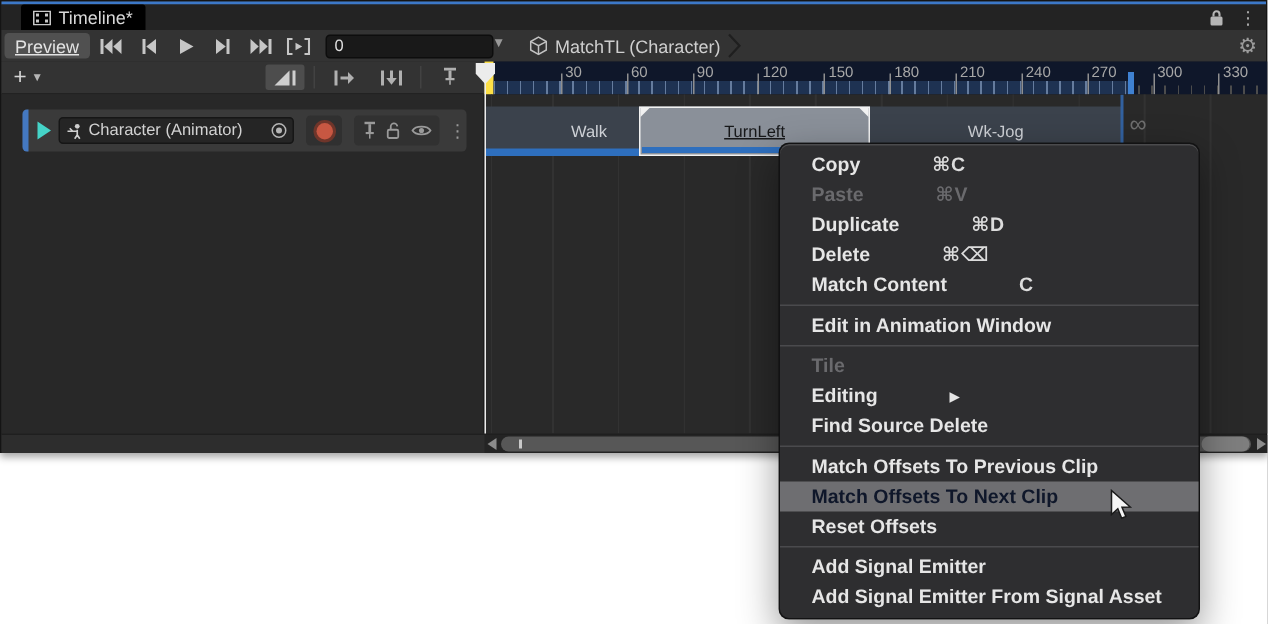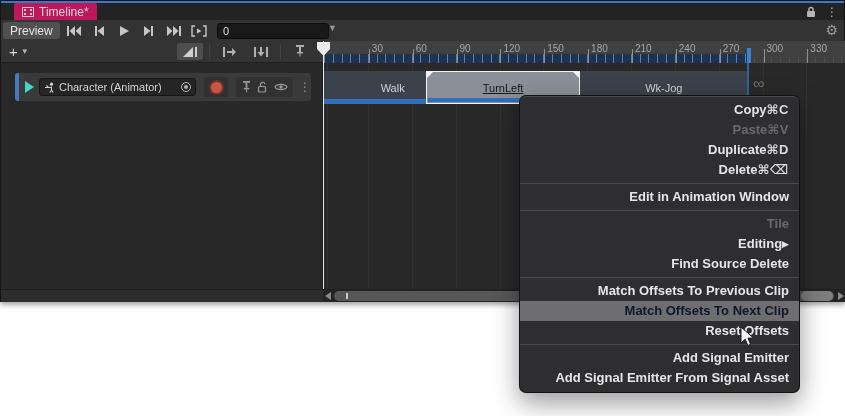--- a/index.html
+++ b/index.html
@@ -6,52 +6,52 @@
     font-family:"Liberation Sans","DejaVu Sans",sans-serif;-webkit-font-smoothing:antialiased;}
   #stage{position:relative;width:845px;height:416px;background:#fff;overflow:hidden;}
 
   
   #tl-window{position:absolute;left:0;top:0;width:845px;height:302px;background:#282828;
     border:1px solid #141414;box-sizing:border-box;box-shadow:0 3px 5px rgba(0,0,0,.35);}
   #focus-line{position:absolute;left:0;top:0;width:100%;height:2px;background:#3c78c8;}
 
   
   #titlebar{position:absolute;left:0;top:2px;width:100%;height:17px;background:#232323;}
-  #tab{position:absolute;left:13px;top:0;height:17px;padding:0 8px;background:#be185d;
+  #tab{position:absolute;left:13px;top:0;height:17px;padding:0 8px;background:#000000;
     display:flex;align-items:center;gap:5px;color:#d8d8d8;font-size:12px;border-radius:2px 2px 0 0;}
   .tbar-icons{position:absolute;right:6px;top:0;height:17px;display:flex;align-items:center;gap:10px;}
   .gicon{display:inline-flex;align-items:center;justify-content:center;}
   .vdots{color:#b0b0b0;font-size:12px;line-height:1;}
 
   
   #toolbar1{position:absolute;left:0;top:19px;width:100%;height:21px;background:#333333;}
   #preview-btn{position:absolute;left:2px;top:2px;height:17px;padding:0 7px;background:#505050;
-    border-radius:3px;color:#e3e3e3;font-size:12px;display:flex;align-items:center;}
+    border-radius:3px;color:#e3e3e3;font-size:12px;display:flex;align-items:center;text-decoration:underline;}
   .transport{position:absolute;left:60px;top:2px;height:17px;display:flex;}
   .tbtn{width:25px;height:17px;display:flex;align-items:center;justify-content:center;}
   #frame-field{position:absolute;left:216px;top:3px;width:100px;height:14px;background:#191919;
     border:1px solid #0d0d0d;border-radius:3px;color:#dcdcdc;font-size:11px;line-height:14px;padding:0 5px;}
   #frame-caret{position:absolute;left:327px;top:3px;color:#999;font-size:9px;}
   #breadcrumb{position:absolute;left:352px;top:0;height:21px;display:flex;align-items:center;gap:5px;
     color:#cfcfcf;font-size:12px;}
   #gear{position:absolute;right:6px;top:1px;color:#9c9c9c;font-size:14px;line-height:19px;}
 
   
   #toolbar2-left{position:absolute;left:0;top:40px;width:322px;height:22px;background:#333333;
     border-bottom:1px solid #222;box-sizing:border-box;}
   #add-btn{position:absolute;left:8px;top:2px;display:flex;align-items:center;gap:3px;color:#d5d5d5;}
   #add-btn .plus{font-size:15px;line-height:17px;}
   #add-btn .caret{font-size:8px;color:#b5b5b5;}
   #mode-icons{position:absolute;right:10px;top:2px;display:flex;align-items:center;gap:6px;}
   .mode-btn{width:26px;height:17px;display:flex;align-items:center;justify-content:center;border-radius:2px;}
   .mode-btn.sel{background:#4d4d4d;}
   .tb-sep{width:1px;height:15px;background:#424242;}
 
-  #ruler{position:absolute;left:322px;top:40px;width:523px;height:22px;background:#404040;
-    border-left:1px solid #fde047;box-sizing:border-box;overflow:hidden;}
+  #ruler{position:absolute;left:322px;top:40px;width:523px;height:22px;background:#0f172a;
+    border-left:6px solid #fde047;box-sizing:border-box;overflow:hidden;}
   #ruler-minor{position:absolute;left:0;right:0;bottom:0;height:6px;
     background:repeating-linear-gradient(90deg,#4c4c4c 0 1px,transparent 1px 8.77px);}
   #ruler-range{position:absolute;left:0;bottom:0;width:426px;height:9px;background:#1e3252;
     background-image:repeating-linear-gradient(90deg,rgba(160,185,220,.55) 0 1px,transparent 1px 8.77px);}
   .ruler-label{position:absolute;top:2px;height:20px;}
   .ruler-label .tick{position:absolute;left:0;bottom:0;width:1px;height:14px;background:#8f8f8f;}
   .ruler-label .num{position:absolute;left:3px;top:0;font-size:10px;color:#a8a8a8;}
   #tl-end-ruler{position:absolute;bottom:0;width:4px;height:15px;background:#3f81d1;}
 
   
@@ -102,21 +102,21 @@
   #hs-right{right:2px;border-top:4px solid transparent;border-bottom:4px solid transparent;border-left:6px solid #8b8b8b;}
   #hs-thumb{position:absolute;left:11px;top:1px;width:500px;height:10px;background:#575757;border-radius:5px;}
   #hs-handle-l{position:absolute;left:12px;top:2px;width:2px;height:6px;background:#c9c9c9;}
   #hs-cap-r{position:absolute;right:1px;top:0;width:32px;height:10px;background:#7e7e7e;border-radius:5px;}
 
   
   #context-menu{position:absolute;left:519px;top:95px;width:281px;box-sizing:border-box;
     background:#2e2e30;border:1px solid rgba(0,0,0,.6);border-radius:7px;padding:4px 0;z-index:20;
     box-shadow:inset 0 1px 0 rgba(255,255,255,.14),0 10px 26px rgba(0,0,0,.4);}
   .mi{height:20px;line-height:20px;padding:0 10px 0 21px;display:flex;align-items:center;
-    justify-content:flex-end;font-size:13px;font-weight:600;color:#e6e6e6;}
+    justify-content:flex-start;font-size:13px;font-weight:600;color:#e6e6e6;gap:48px;}
   .mi .shortcut{color:#dcdcdc;letter-spacing:.5px;}
   .mi.disabled,.mi.disabled .shortcut{color:#6a6a6d;}
   .mi.highlighted{background:#6e6e71;}
   .mi.highlighted,.mi.highlighted .shortcut{color:#0f172a;}
   .mi .submenu-arrow{font-size:9px;color:#e6e6e6;}
   .menu-sep{height:1px;background:#4a4a4d;margin:3px 0;}
 
   #cursor{position:absolute;left:740px;top:326px;z-index:30;}
 </style>
 </head>
@@ -188,20 +188,34 @@
         <span class="tbtn">
           <svg width="16" height="12" viewBox="0 0 16 12">
               <path d="M4 1 H1 V11 H4" fill="none" stroke="#c6c6c6" stroke-width="1.4"></path>
               <path d="M12 1 H15 V11 H12" fill="none" stroke="#c6c6c6" stroke-width="1.4"></path>
               <path d="M6 3.5 L10.5 6 L6 8.5 z" fill="#c6c6c6"></path>
             </svg>
           </span>
       </div>
       <div id="frame-field">0</div>
       <span id="frame-caret">▼</span>
+      <div id="breadcrumb">
+        <span class="gicon">
+          <svg width="12" height="13" viewBox="0 0 12 13">
+              <path d="M6 .8 L11.2 3.7 V9.3 L6 12.2 L.8 9.3 V3.7 Z" fill="none" stroke="#c2c2c2"></path>
+              <path d="M.8 3.7 L6 6.5 L11.2 3.7 M6 6.5 V12.2" fill="none" stroke="#c2c2c2"></path>
+            </svg>
+        </span>
+        <span>MatchTL (Character)</span>
+        <span class="gicon">
+          <svg width="9" height="17" viewBox="0 0 9 17">
+              <path d="M1 1 L8 8.5 L1 16" fill="none" stroke="#1f1f1f" stroke-width="1.5"></path>
+            </svg>
+        </span>
+      </div>
       <span id="gear">⚙</span>
     </div>
 
     <div id="toolbar2-left">
       <div id="add-btn">
         <span class="plus">+</span>
         <span class="caret">▼</span>
       </div>
       <div id="mode-icons">
         <span class="mode-btn sel">
@@ -384,20 +398,24 @@
         <span class="shortcut">⌘V</span>
       </div>
       <div class="mi">
         <span class="label">Duplicate</span>
         <span class="shortcut">⌘D</span>
       </div>
       <div class="mi">
         <span class="label">Delete</span>
         <span class="shortcut">⌘⌫</span>
       </div>
+      <div class="mi">
+        <span class="label">Match Content</span>
+        <span class="shortcut">C</span>
+      </div>
       <div class="menu-sep"></div>
       <div class="mi">
         <span class="label">Edit in Animation Window</span>
       </div>
       <div class="menu-sep"></div>
       <div class="mi disabled">
         <span class="label">Tile</span>
       </div>
       <div class="mi">
         <span class="label">Editing</span>

